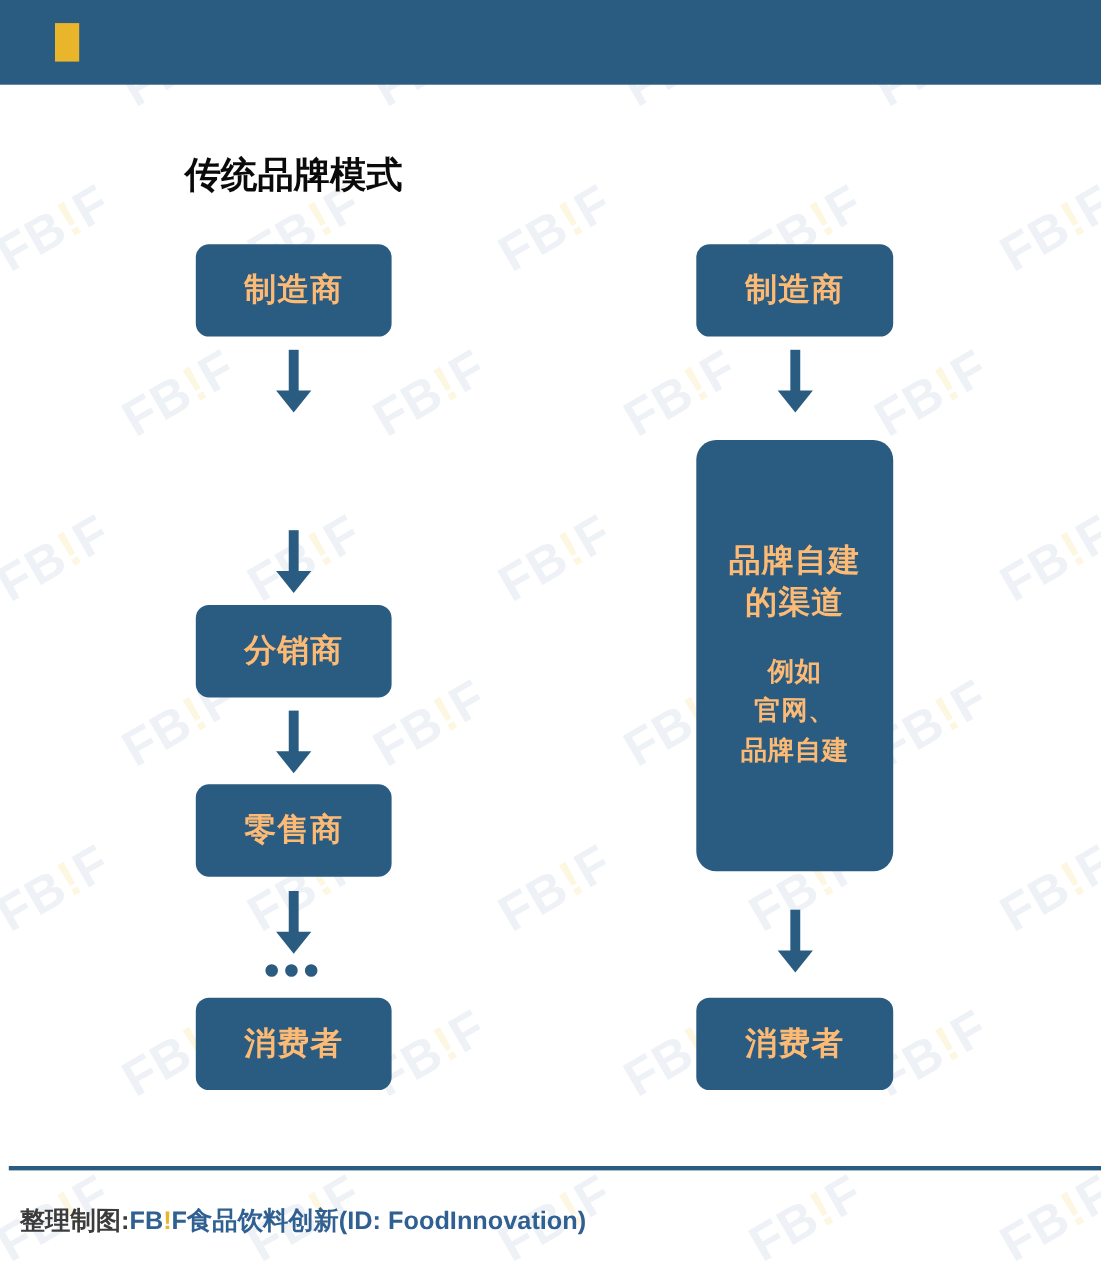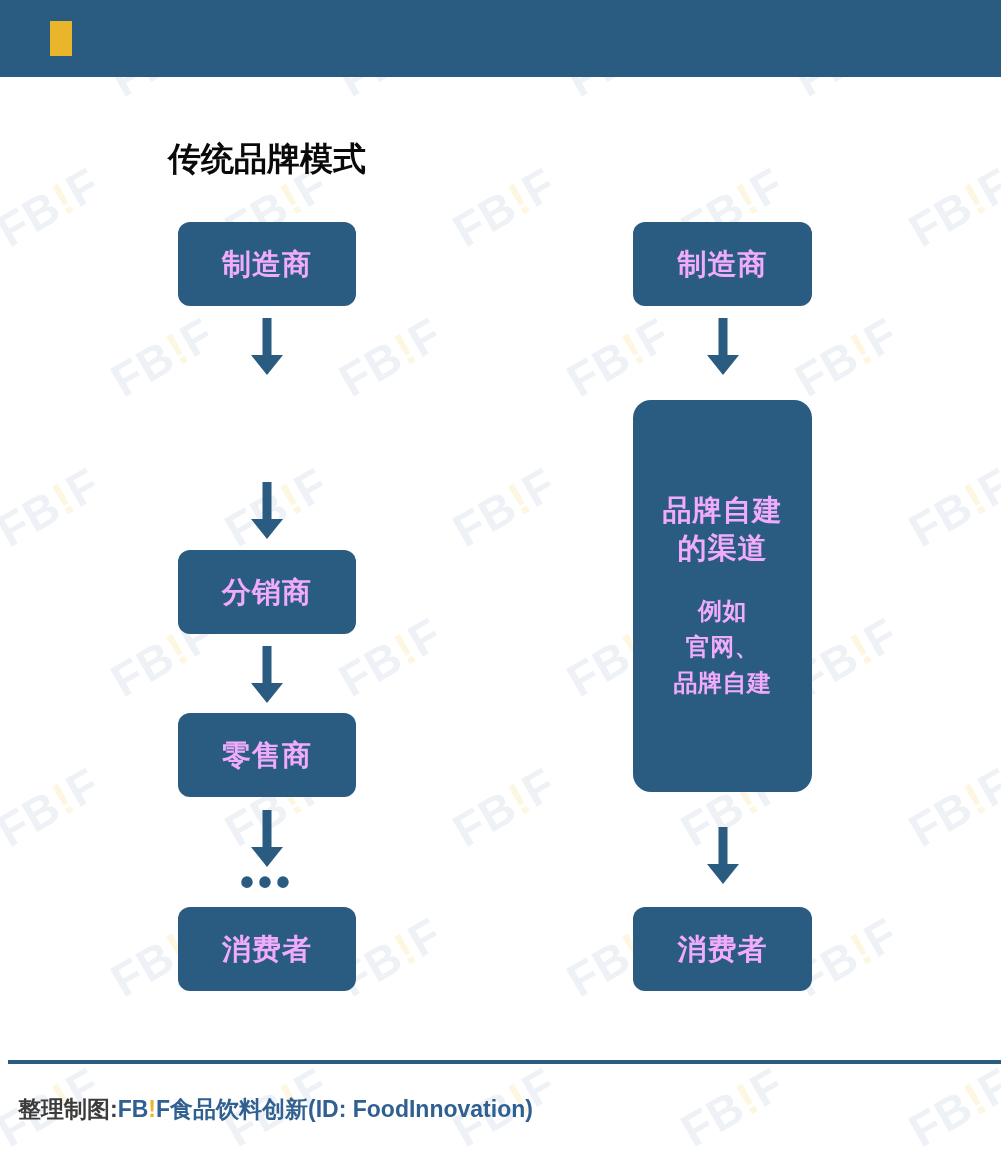--- a/index.html
+++ b/index.html
@@ -47,21 +47,21 @@
     position:absolute;text-align:center;
     font-size:33px;font-weight:bold;color:#0a0a0a;
     white-space:nowrap;
   }
   .col-title.left{left:87px;top:60px;width:360px;}
   .col-title.right{left:542px;top:60px;width:360px;}
 
   .node{
     position:absolute;
     background:#2a5b80;border-radius:12px;
-    color:#f0abfc;
+    color:#fdba74;
     display:flex;flex-direction:column;
     align-items:center;justify-content:center;
     text-align:center;
     font-weight:bold;
     box-sizing:border-box;
   }
   .node .main-label{font-size:29px;line-height:38px;letter-spacing:1px;}
   .node .sub-label{font-size:24px;line-height:36px;margin-top:26px;letter-spacing:0.5px;}
 
   .arrow{position:absolute;}

